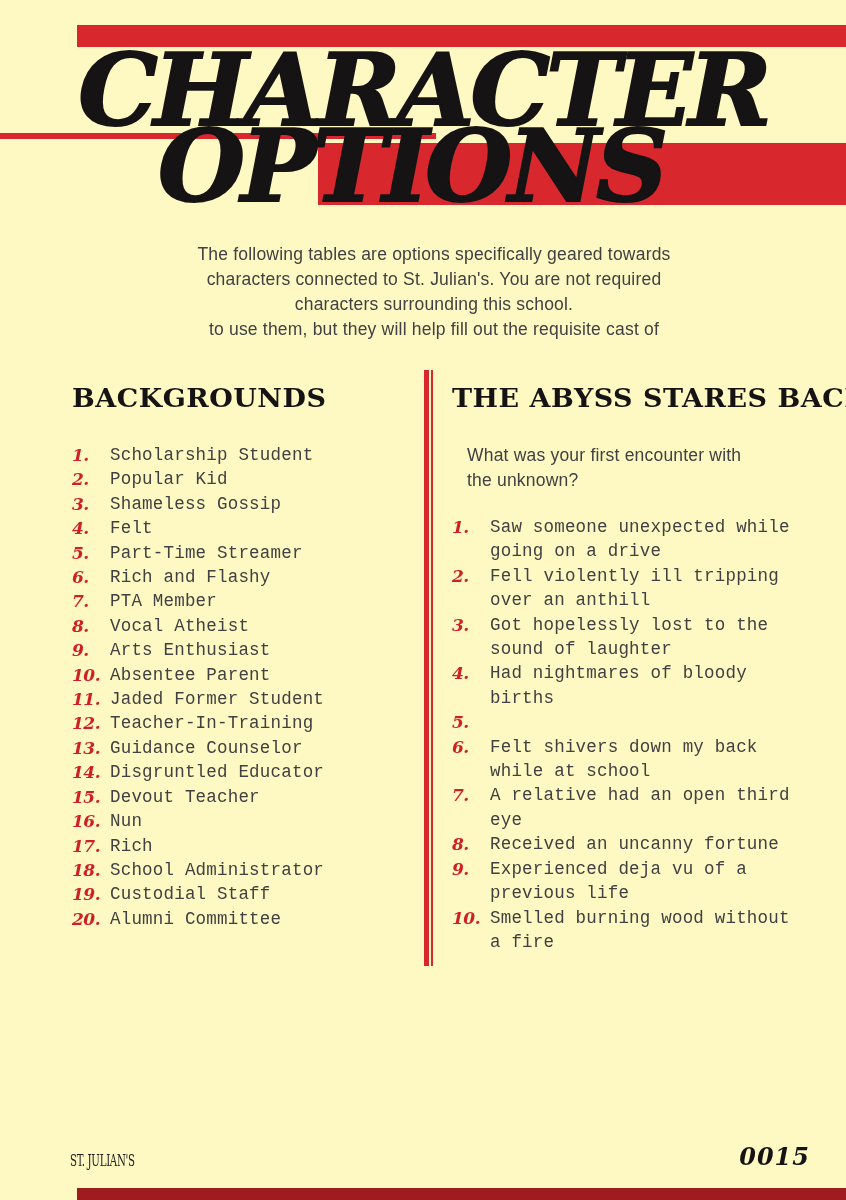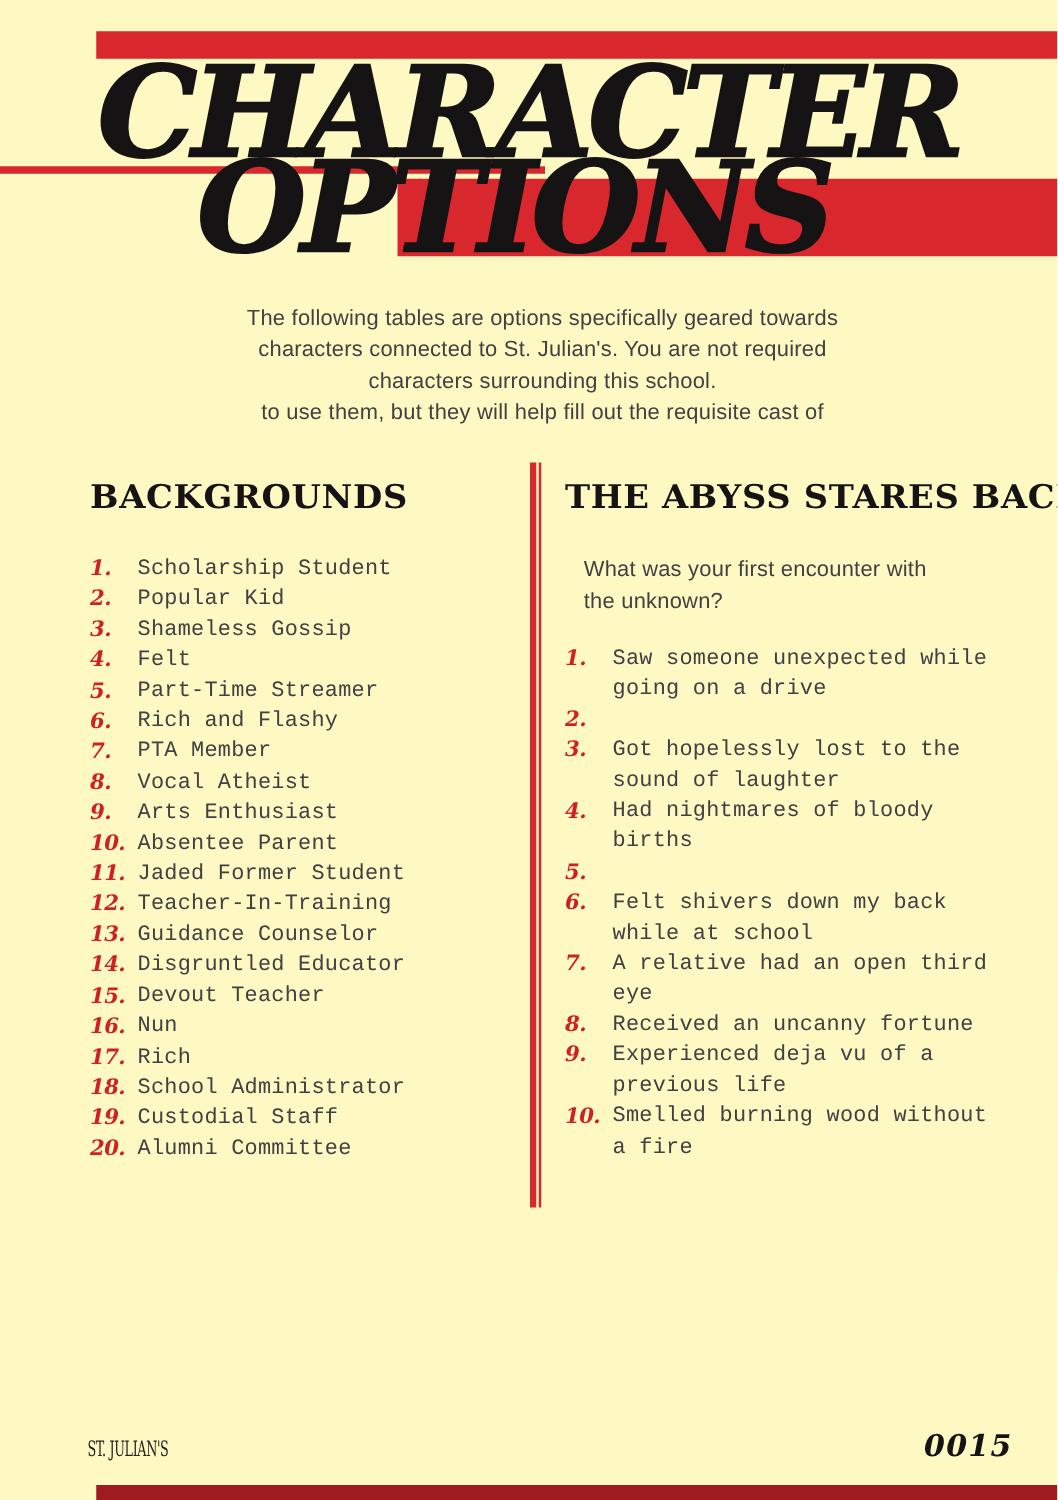--- a/index.html
+++ b/index.html
@@ -208,20 +208,21 @@
       </p>
       <ol class="list">
 
           <li class="row">
             <span class="num">1.</span>
             <span class="txt">Saw someone unexpected while going on a drive</span>
           </li>
 
           <li class="row">
             <span class="num">2.</span>
+            <span class="txt">Fell violently ill tripping over an anthill</span>
           </li>
 
           <li class="row">
             <span class="num">3.</span>
             <span class="txt">Got hopelessly lost to the sound of laughter</span>
           </li>
 
           <li class="row">
             <span class="num">4.</span>
             <span class="txt">Had nightmares of bloody births</span>

